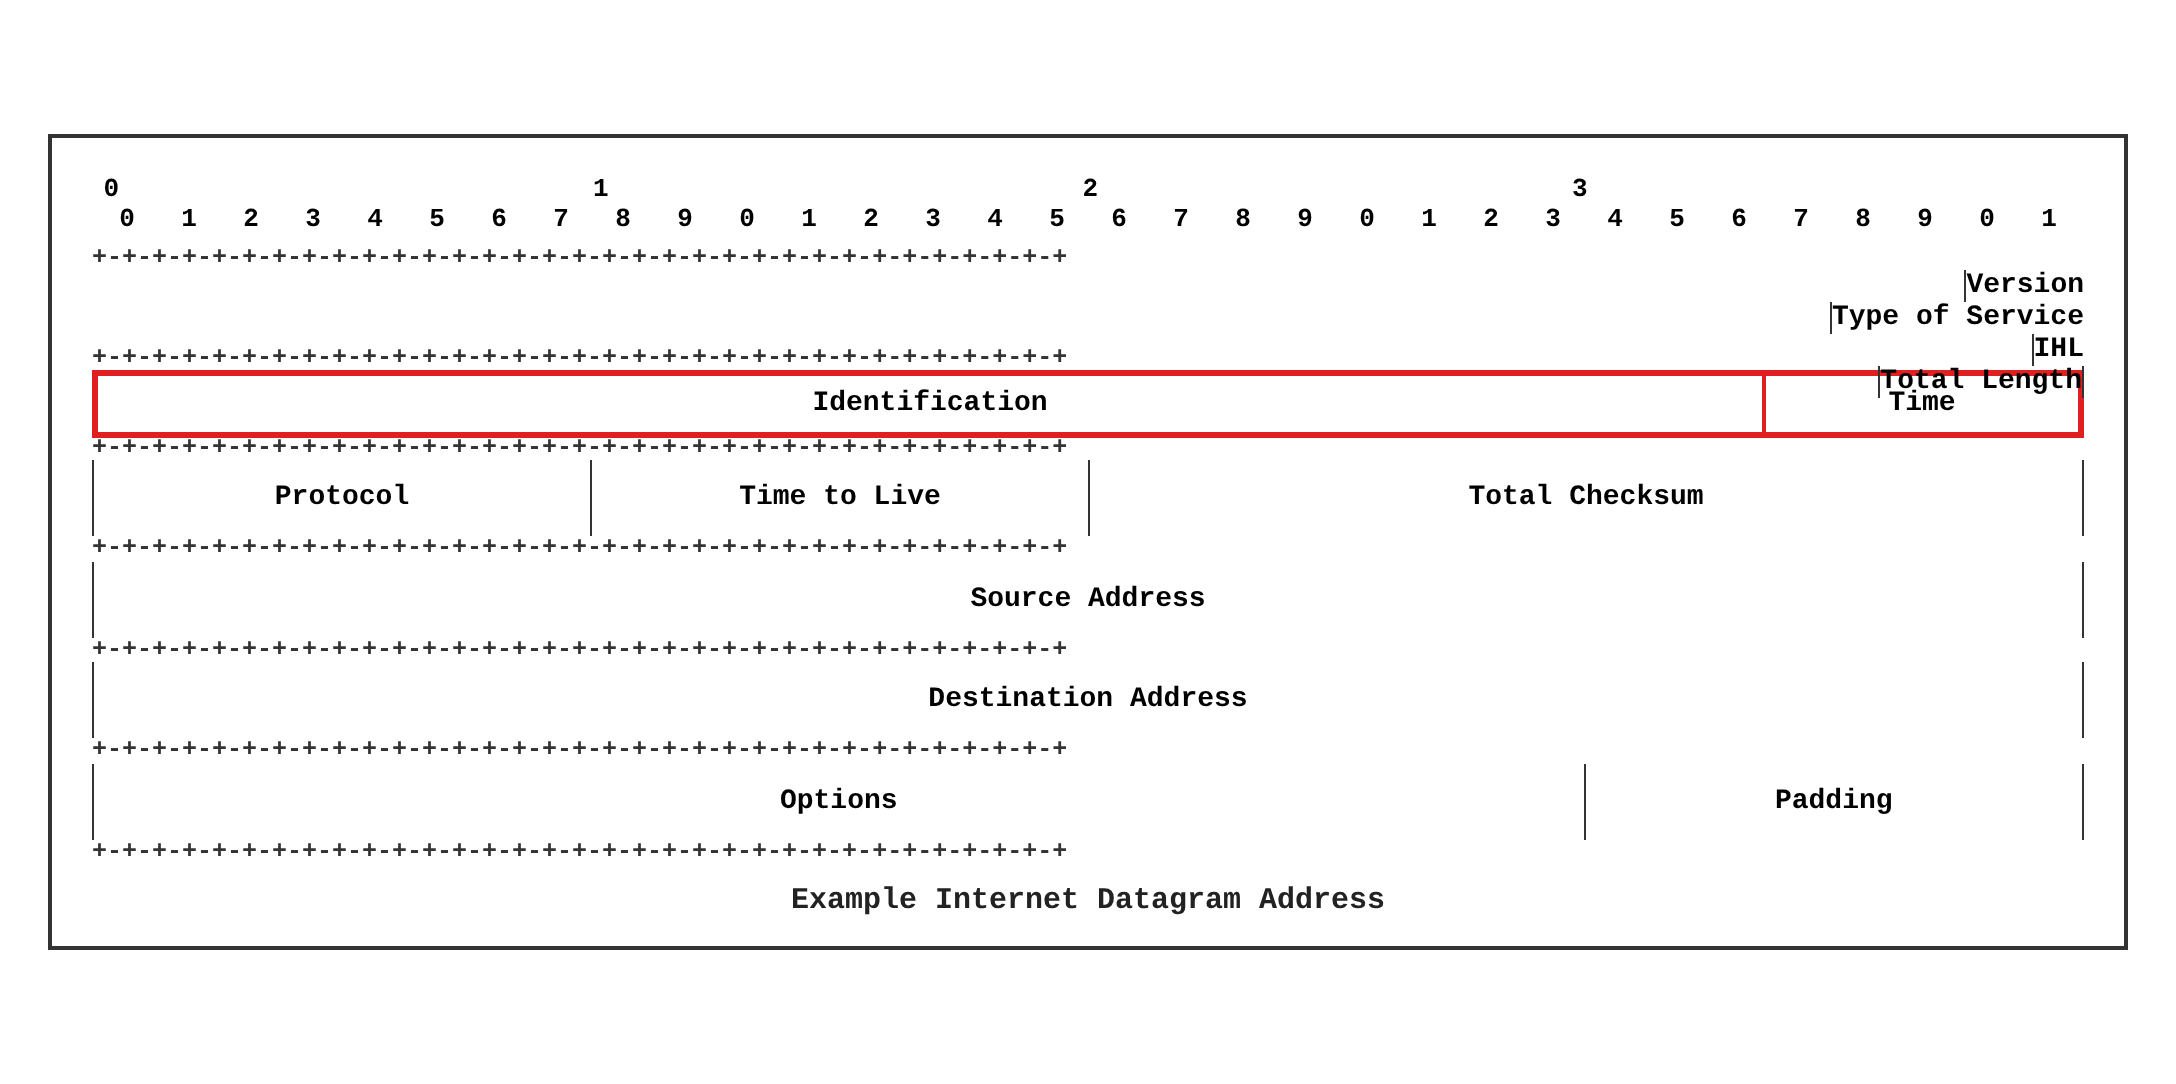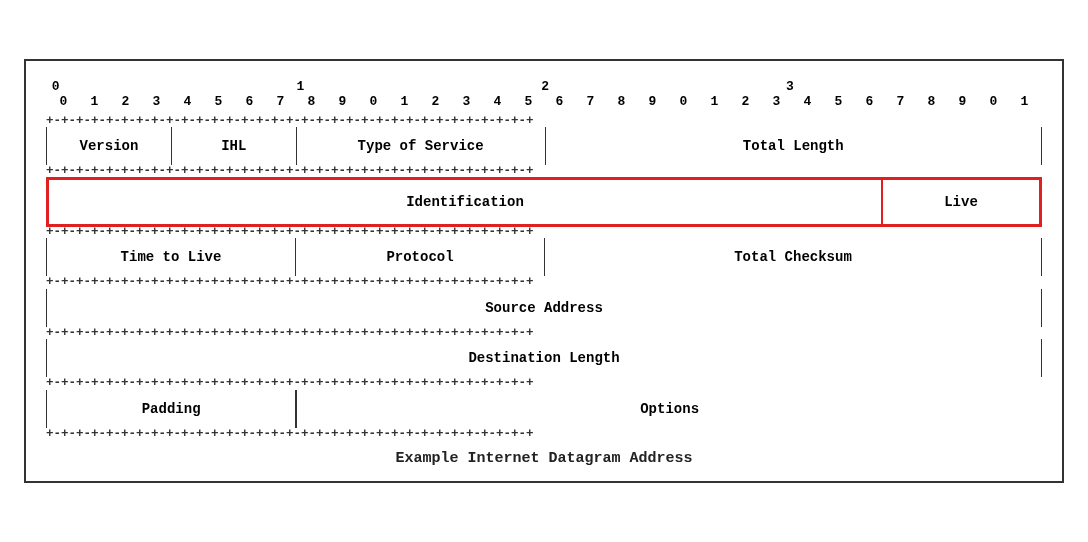--- a/index.html
+++ b/index.html
@@ -169,73 +169,73 @@
         <span style="display: inline-block; width: 31px; text-align: center; font-size: 13px; font-weight: bold;">7</span>
         <span style="display: inline-block; width: 31px; text-align: center; font-size: 13px; font-weight: bold;">8</span>
         <span style="display: inline-block; width: 31px; text-align: center; font-size: 13px; font-weight: bold;">9</span>
         <span style="display: inline-block; width: 31px; text-align: center; font-size: 13px; font-weight: bold;">0</span>
         <span style="display: inline-block; width: 31px; text-align: center; font-size: 13px; font-weight: bold;">1</span>
       </div>
   </div>
 
   <div class="diagram" id="diagram">
       <div class="sep-line">+-+-+-+-+-+-+-+-+-+-+-+-+-+-+-+-+-+-+-+-+-+-+-+-+-+-+-+-+-+-+-+-+</div>
-      <div style="display: flex; width: 100%; height: 38px; align-items: flex-end;">
+      <div style="display: flex; width: 100%; height: 38px; align-items: flex-end; flex-direction: column;">
         <div style="flex: 4 1 0%; display: flex; align-items: center; justify-content: center; font-size: 14px; font-weight: bold; font-family: &quot;Courier New&quot;, Courier, monospace; border-left: 1.5px solid rgb(51, 51, 51); border-right: 0px; height: 100%; white-space: nowrap;">
           <span>Version</span>
         </div>
+        <div style="flex: 8 1 0%; display: flex; align-items: center; justify-content: center; font-size: 14px; font-weight: bold; font-family: &quot;Courier New&quot;, Courier, monospace; border-left: 1.5px solid rgb(51, 51, 51); border-right: 0px; height: 100%; white-space: nowrap;">
+          <span>Type of Service</span>
+        </div>
         <div style="flex: 4 1 0%; display: flex; align-items: center; justify-content: center; font-size: 14px; font-weight: bold; font-family: &quot;Courier New&quot;, Courier, monospace; border-left: 1.5px solid rgb(51, 51, 51); border-right: 0px; height: 100%; white-space: nowrap;">
           <span>IHL</span>
         </div>
-        <div style="flex: 8 1 0%; display: flex; align-items: center; justify-content: center; font-size: 14px; font-weight: bold; font-family: &quot;Courier New&quot;, Courier, monospace; border-left: 1.5px solid rgb(51, 51, 51); border-right: 0px; height: 100%; white-space: nowrap;">
-          <span>Type of Service</span>
-        </div>
         <div style="flex: 16 1 0%; display: flex; align-items: center; justify-content: center; font-size: 14px; font-weight: bold; font-family: &quot;Courier New&quot;, Courier, monospace; border-left: 1.5px solid rgb(51, 51, 51); border-right: 1.5px solid rgb(51, 51, 51); height: 100%; white-space: nowrap;">
           <span>Total Length</span>
         </div>
       </div>
       <div class="sep-line">+-+-+-+-+-+-+-+-+-+-+-+-+-+-+-+-+-+-+-+-+-+-+-+-+-+-+-+-+-+-+-+-+</div>
-      <div style="display: flex; width: 100%; height: 50px; align-items: flex-start; border: 3px solid rgb(224, 32, 32); margin-top: -1px; margin-bottom: -1px;">
+      <div style="display: flex; width: 100%; height: 34px; align-items: flex-start; border: 3px solid rgb(224, 32, 32); margin-top: -1px; margin-bottom: -1px;">
         <div style="flex: 16 1 0%; display: flex; align-items: center; justify-content: center; font-size: 14px; font-weight: bold; font-family: &quot;Courier New&quot;, Courier, monospace; border-left: 0px; border-right: 0px; height: 100%; white-space: nowrap;">
           <span>Identification</span>
         </div>
         <div style="flex: 3 1 0%; display: flex; align-items: center; justify-content: center; font-size: 14px; font-weight: bold; font-family: &quot;Courier New&quot;, Courier, monospace; border-left: 2px solid rgb(224, 32, 32); border-right: 0px; height: 100%; white-space: nowrap;">
-          <span>Live</span>
-        </div>
-      </div>
-      <div class="sep-line">+-+-+-+-+-+-+-+-+-+-+-+-+-+-+-+-+-+-+-+-+-+-+-+-+-+-+-+-+-+-+-+-+</div>
-      <div style="display: flex; width: 100%; height: 38px; align-items: stretch;">
+          <span>Time</span>
+        </div>
+      </div>
+      <div class="sep-line">+-+-+-+-+-+-+-+-+-+-+-+-+-+-+-+-+-+-+-+-+-+-+-+-+-+-+-+-+-+-+-+-+</div>
+      <div style="display: flex; width: 100%; height: 38px; align-items: stretch;">
+        <div style="flex: 8 1 0%; display: flex; align-items: center; justify-content: center; font-size: 14px; font-weight: bold; font-family: &quot;Courier New&quot;, Courier, monospace; border-left: 1.5px solid rgb(51, 51, 51); border-right: 0px; height: 100%; white-space: nowrap;">
+          <span>Protocol</span>
+        </div>
         <div style="flex: 8 1 0%; display: flex; align-items: center; justify-content: center; font-size: 14px; font-weight: bold; font-family: &quot;Courier New&quot;, Courier, monospace; border-left: 1.5px solid rgb(51, 51, 51); border-right: 0px; height: 100%; white-space: nowrap;">
           <span>Time to Live</span>
         </div>
-        <div style="flex: 8 1 0%; display: flex; align-items: center; justify-content: center; font-size: 14px; font-weight: bold; font-family: &quot;Courier New&quot;, Courier, monospace; border-left: 1.5px solid rgb(51, 51, 51); border-right: 0px; height: 100%; white-space: nowrap;">
-          <span>Protocol</span>
-        </div>
         <div style="flex: 16 1 0%; display: flex; align-items: center; justify-content: center; font-size: 14px; font-weight: bold; font-family: &quot;Courier New&quot;, Courier, monospace; border-left: 1.5px solid rgb(51, 51, 51); border-right: 1.5px solid rgb(51, 51, 51); height: 100%; white-space: nowrap;">
           <span>Total Checksum</span>
         </div>
       </div>
       <div class="sep-line">+-+-+-+-+-+-+-+-+-+-+-+-+-+-+-+-+-+-+-+-+-+-+-+-+-+-+-+-+-+-+-+-+</div>
       <div style="display: flex; width: 100%; height: 38px; align-items: stretch;">
         <div style="flex: 32 1 0%; display: flex; align-items: center; justify-content: center; font-size: 14px; font-weight: bold; font-family: &quot;Courier New&quot;, Courier, monospace; border-left: 1.5px solid rgb(51, 51, 51); border-right: 1.5px solid rgb(51, 51, 51); height: 100%; white-space: nowrap;">
           <span>Source Address</span>
         </div>
       </div>
       <div class="sep-line">+-+-+-+-+-+-+-+-+-+-+-+-+-+-+-+-+-+-+-+-+-+-+-+-+-+-+-+-+-+-+-+-+</div>
       <div style="display: flex; width: 100%; height: 38px; align-items: stretch;">
         <div style="flex: 32 1 0%; display: flex; align-items: center; justify-content: center; font-size: 14px; font-weight: bold; font-family: &quot;Courier New&quot;, Courier, monospace; border-left: 1.5px solid rgb(51, 51, 51); border-right: 1.5px solid rgb(51, 51, 51); height: 100%; white-space: nowrap;">
-          <span>Destination Length</span>
-        </div>
-      </div>
-      <div class="sep-line">+-+-+-+-+-+-+-+-+-+-+-+-+-+-+-+-+-+-+-+-+-+-+-+-+-+-+-+-+-+-+-+-+</div>
-      <div style="display: flex; width: 100%; height: 38px; align-items: stretch;">
+          <span>Destination Address</span>
+        </div>
+      </div>
+      <div class="sep-line">+-+-+-+-+-+-+-+-+-+-+-+-+-+-+-+-+-+-+-+-+-+-+-+-+-+-+-+-+-+-+-+-+</div>
+      <div style="display: flex; width: 100%; height: 38px; align-items: stretch;">
+        <div style="flex: 24 1 0%; display: flex; align-items: center; justify-content: center; font-size: 14px; font-weight: bold; font-family: &quot;Courier New&quot;, Courier, monospace; border-left: 1.5px solid rgb(51, 51, 51); border-right: 0px; height: 100%; white-space: nowrap;">
+          <span>Options</span>
+        </div>
         <div style="flex: 8 1 0%; display: flex; align-items: center; justify-content: center; font-size: 14px; font-weight: bold; font-family: &quot;Courier New&quot;, Courier, monospace; border-left: 1.5px solid rgb(51, 51, 51); border-right: 1.5px solid rgb(51, 51, 51); height: 100%; white-space: nowrap;">
           <span>Padding</span>
         </div>
-        <div style="flex: 24 1 0%; display: flex; align-items: center; justify-content: center; font-size: 14px; font-weight: bold; font-family: &quot;Courier New&quot;, Courier, monospace; border-left: 1.5px solid rgb(51, 51, 51); border-right: 0px; height: 100%; white-space: nowrap;">
-          <span>Options</span>
-        </div>
       </div>
       <div class="sep-line">+-+-+-+-+-+-+-+-+-+-+-+-+-+-+-+-+-+-+-+-+-+-+-+-+-+-+-+-+-+-+-+-+</div>
     </div>
 
   <div class="caption">Example Internet Datagram Address</div>
 </div>
 
 </body></html>

